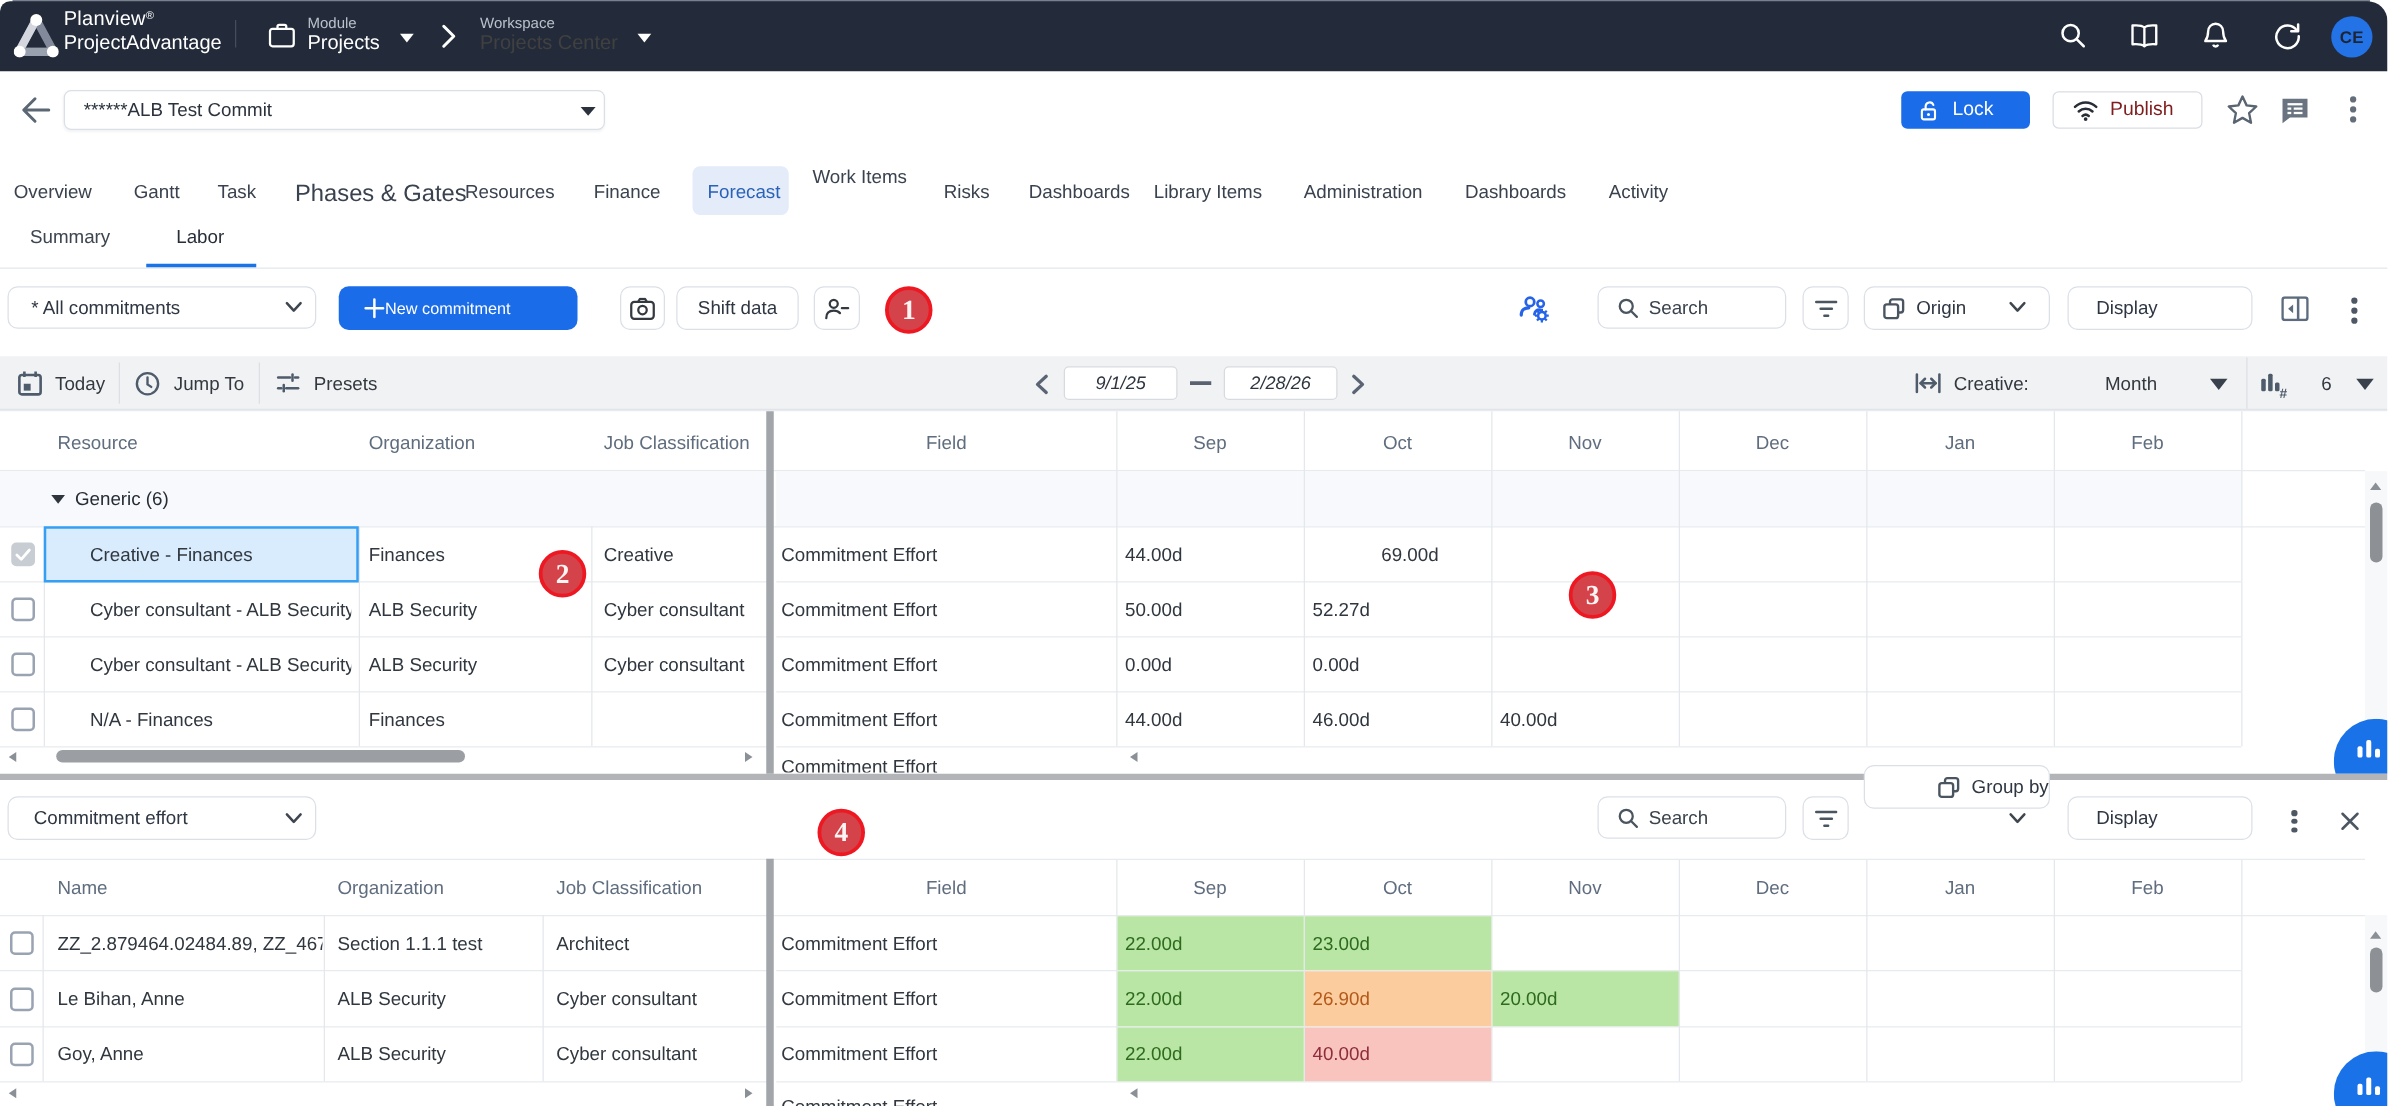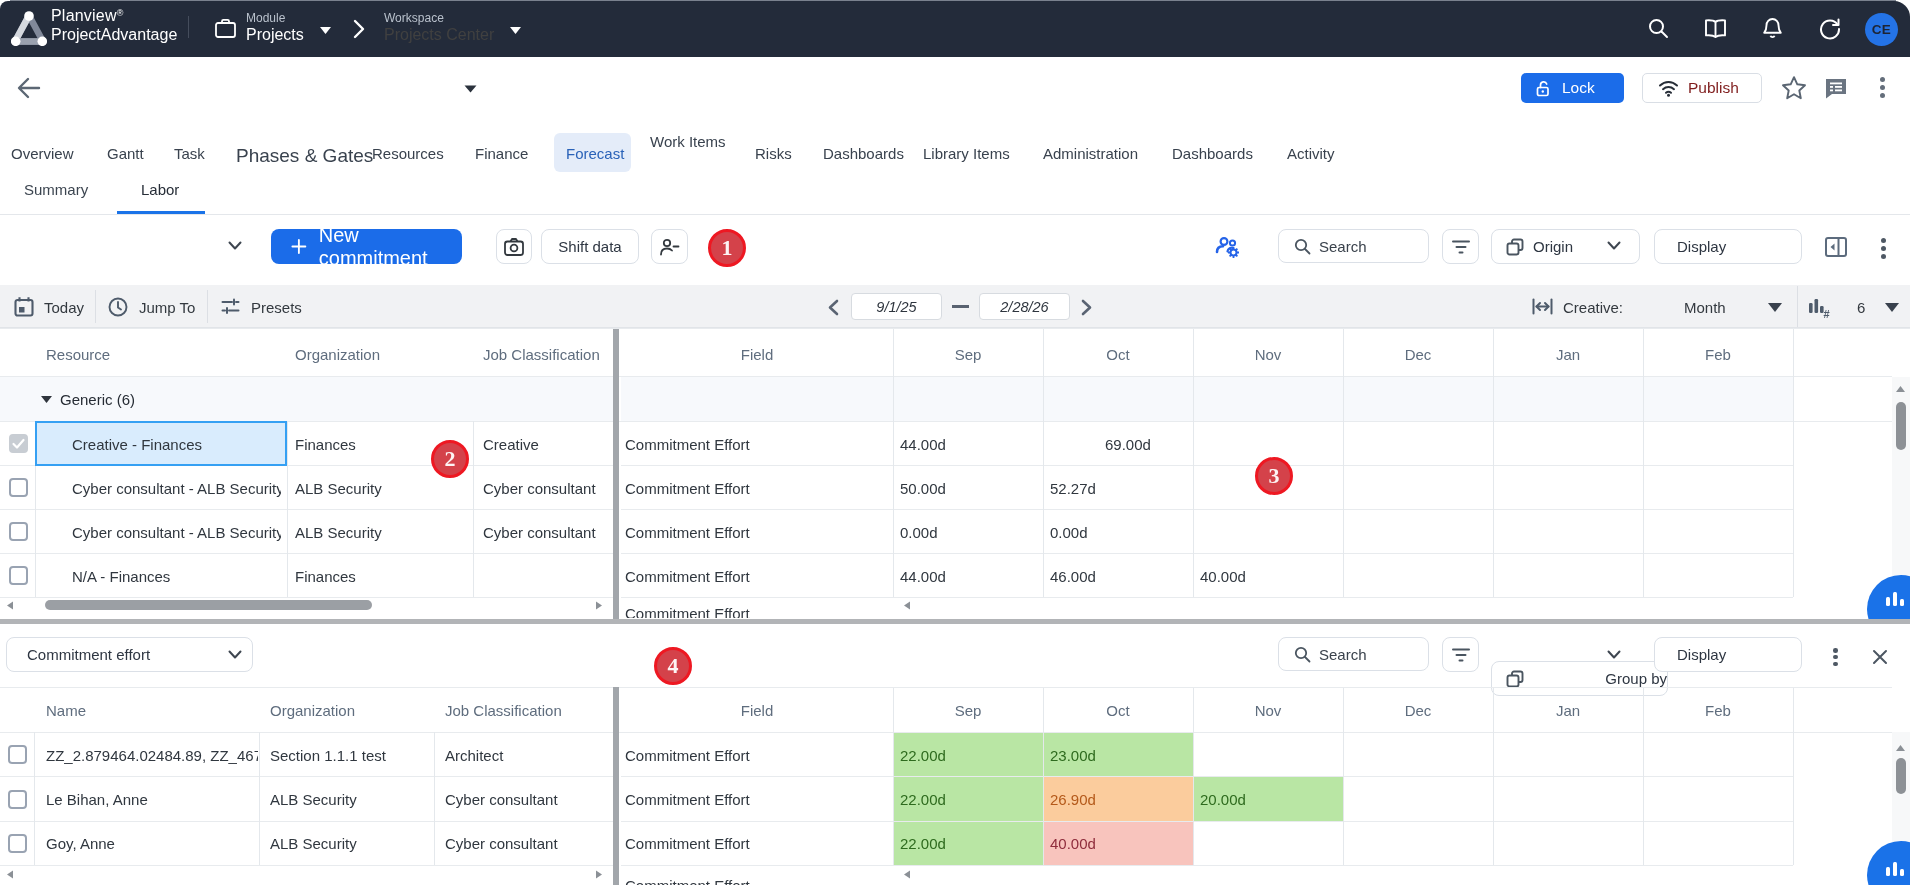--- a/index.html
+++ b/index.html
@@ -66,20 +66,23 @@
     </svg>
 <svg class="abs" style="left:1819px;top:18px" width="22" height="22" viewBox="0 0 22 22">
       <path d="M18.5 6.5 A9 9 0 1 0 20 11" fill="none" stroke="#fff" stroke-width="2" stroke-linecap="round"></path>
       <path d="M19.5 1.5 V7 H14" fill="none" stroke="#fff" stroke-width="2" stroke-linecap="round" stroke-linejoin="round"></path>
     </svg>
 <div class="abs" style="left:1865px;top:13px;width:33px;height:33px;border-radius:50%;background:#2473e6;display:flex;align-items:center;justify-content:center;font-size:13.5px;font-weight:bold;color:#1d2433;letter-spacing:.3px">CE</div>
 
 <svg class="abs" style="left:16px;top:76px" width="25" height="24" viewBox="0 0 25 24">
       <path d="M12 3 L3 12 L12 21 M3.5 12 H23" fill="none" stroke="#5c6774" stroke-width="2.4" stroke-linecap="round" stroke-linejoin="round"></path>
     </svg>
+<div class="btn" style="left:51px;top:72px;width:433px;height:32px;border-radius:6px;justify-content:flex-start;box-shadow:0 1px 2px rgba(40,50,70,.06)">
+  <span style="margin-left:15px;font-size:15px;color:#2b323d">******ALB Test Commit</span>
+</div>
 <svg class="abs" style="left:463px;top:84px" width="15" height="10" viewBox="0 0 15 10">
       <path d="M1.5 1.5 L7.5 8.5 L13.5 1.5 Z" fill="#2b323d"></path>
     </svg>
 
 <div class="abs" style="left:1521px;top:73px;width:103px;height:30px;background:#1b6ce9;border-radius:5px;display:flex;align-items:center">
 <svg style="margin-left:14px" width="17" height="17" viewBox="0 0 17 17">
         <rect x="2.5" y="7.5" width="10.5" height="8" rx="1.6" fill="none" stroke="#fff" stroke-width="1.7"></rect>
         <path d="M5.5 7.5 V5 a3.2 3.2 0 0 1 6.2 -1" fill="none" stroke="#fff" stroke-width="1.7" stroke-linecap="round"></path>
         <circle cx="7.8" cy="11.5" r="1.2" fill="#fff"></circle>
       </svg>
@@ -126,28 +129,31 @@
 <div class="txt" style="left:923px;top:145px;font-size:15px;color:#39424e">Library Items</div>
 <div class="txt" style="left:1043px;top:145px;font-size:15px;color:#39424e">Administration</div>
 <div class="txt" style="left:1172px;top:145px;font-size:15px;color:#39424e">Dashboards</div>
 <div class="txt" style="left:1287px;top:145px;font-size:15px;color:#39424e">Activity</div>
 
 <div class="txt" style="left:24px;top:181px;font-size:15px;color:#3c4550">Summary</div>
 <div class="txt" style="left:141px;top:181px;font-size:15px;color:#272e38">Labor</div>
 <div class="abs" style="left:117px;top:211px;width:88px;height:3px;background:#1a73e8"></div>
 <div class="abs" style="left:0;top:214px;width:1910px;height:1px;background:#e4e7eb"></div>
 
+<div class="btn" style="left:6px;top:229px;width:247px;height:34px;justify-content:flex-start">
+  <span style="margin-left:18px">* All commitments</span>
+</div>
 <svg class="abs" style="left:228px;top:241px" width="14" height="9" viewBox="0 0 14 9">
       <path d="M1.5 1.5 L7 7.5 L12.5 1.5" fill="none" stroke="#3e4650" stroke-width="2" stroke-linecap="round" stroke-linejoin="round"></path>
     </svg>
 <div class="abs" style="left:271px;top:229px;width:191px;height:35px;background:#1b6ce9;border-radius:8px;display:flex;align-items:center">
   <svg style="margin-left:20px" width="17" height="17" viewBox="0 0 17 17">
         <path d="M8.5 1.5 V15.5 M1.5 8.5 H15.5" stroke="#fff" stroke-width="2" stroke-linecap="round"></path>
       </svg>
-  <span style="margin-left:12px;font-size:20px;color:#fff">New commitment</span>
+  <span style="font-size:13px;color:#fff">New commitment</span>
 </div>
 <div class="btn" style="left:496px;top:229px;width:36px;height:35px">
   <svg width="20" height="18" viewBox="0 0 20 18">
         <rect x="1" y="3.5" width="18" height="13.5" rx="2.4" fill="none" stroke="#33393f" stroke-width="1.8"></rect>
         <path d="M6.5 3.5 L8 1 H12 L13.5 3.5" fill="none" stroke="#33393f" stroke-width="1.8" stroke-linejoin="round"></path>
         <circle cx="10" cy="10" r="3.4" fill="none" stroke="#33393f" stroke-width="1.8"></circle>
       </svg>
 </div>
 <div class="btn" style="left:541px;top:229px;width:98px;height:35px">Shift data</div>
 <div class="btn" style="left:651px;top:229px;width:37px;height:35px">
@@ -403,21 +409,21 @@
       </svg>
   <span style="margin-left:8px;color:#3a424c">Search</span>
 </div>
 <div class="btn" style="left:1442px;top:637px;width:37px;height:35px">
   <svg width="18" height="14" viewBox="0 0 18 14">
         <path d="M1 1.5 H17" stroke="#4a5560" stroke-width="2" stroke-linecap="round"></path>
         <path d="M4.5 7 H13.5" stroke="#4a5560" stroke-width="2" stroke-linecap="round"></path>
         <path d="M7.5 12.5 H10.5" stroke="#4a5560" stroke-width="2" stroke-linecap="round"></path>
       </svg>
 </div>
-<div class="btn" style="left:1491px;top:661px;width:177px;height:35px;justify-content:space-between">
+<div class="btn" style="left:1491px;top:612px;width:149px;height:35px;justify-content:flex-end">
   <svg style="margin-left:14px" width="18" height="18" viewBox="0 0 18 18">
         <rect x="1.5" y="5.5" width="11" height="11" rx="2" fill="none" stroke="#4a5560" stroke-width="1.9"></rect>
         <path d="M6 5.5 V3.5 a2 2 0 0 1 2 -2 h6.5 a2 2 0 0 1 2 2 v6.5 a2 2 0 0 1 -2 2 h-2" fill="none" stroke="#4a5560" stroke-width="1.9"></path>
       </svg>
   <span style="margin-left:9px">Group by</span>
 </div>
 <svg class="abs" style="left:1607px;top:650px" width="14" height="9" viewBox="0 0 14 9">
       <path d="M1.5 1.5 L7 7.5 L12.5 1.5" fill="none" stroke="#3e4650" stroke-width="2" stroke-linecap="round" stroke-linejoin="round"></path>
     </svg>
 <div class="btn" style="left:1654px;top:637px;width:148px;height:35px;justify-content:flex-start">

